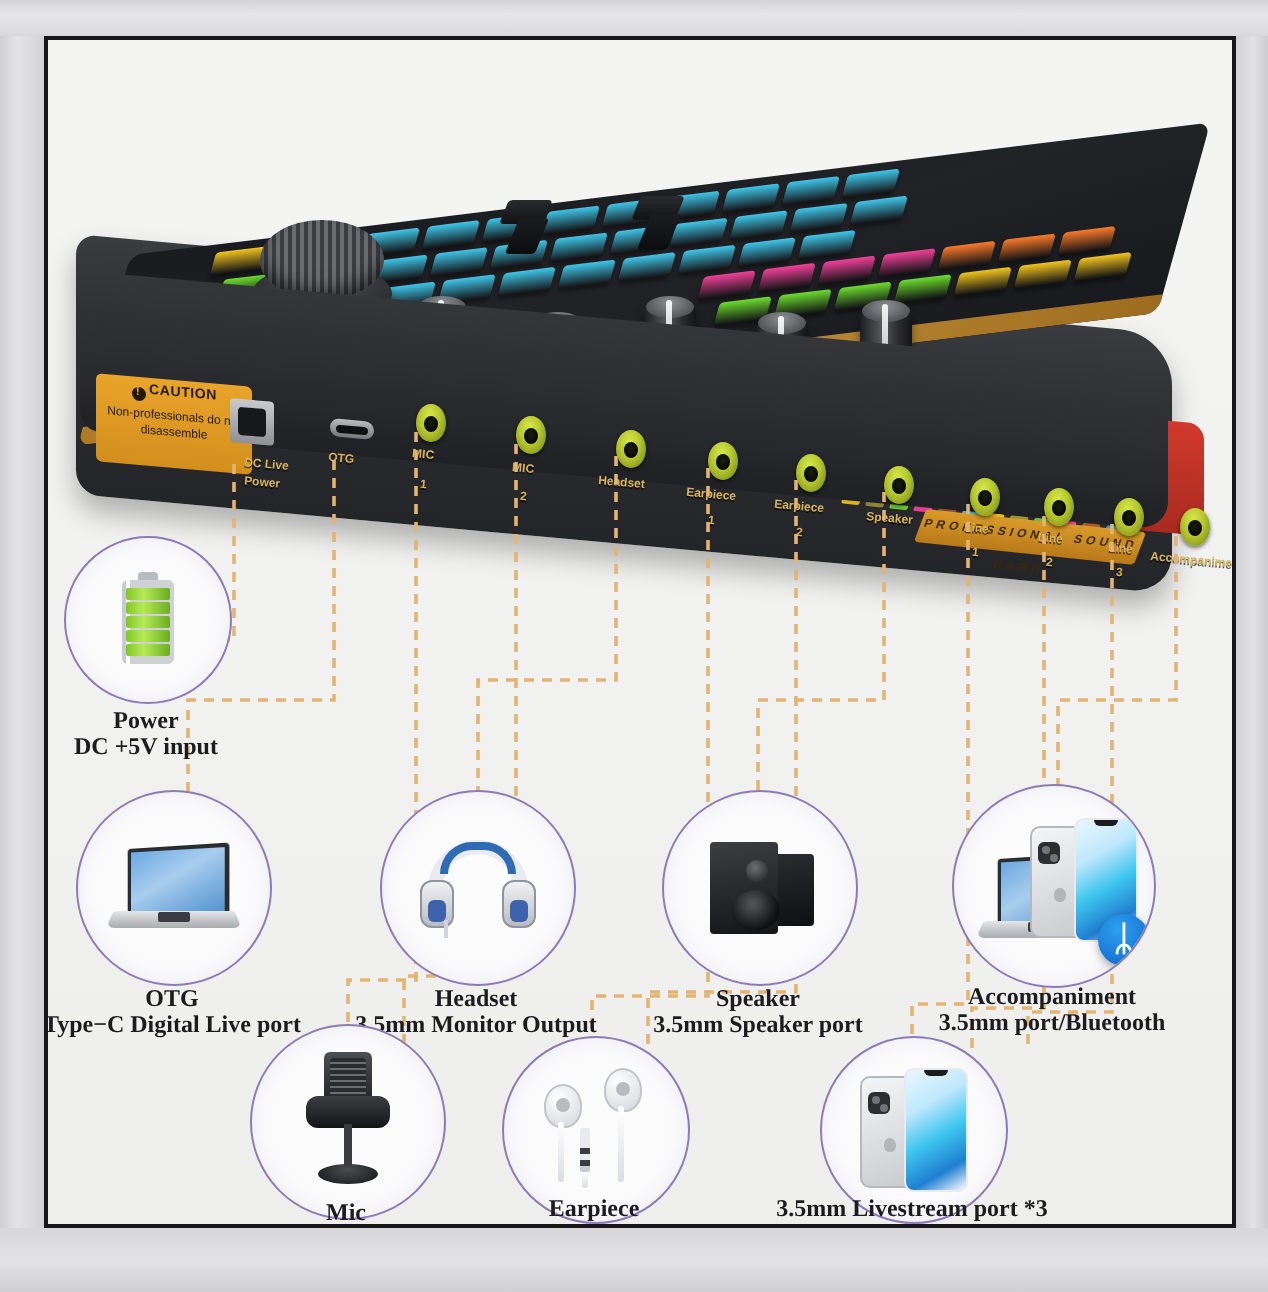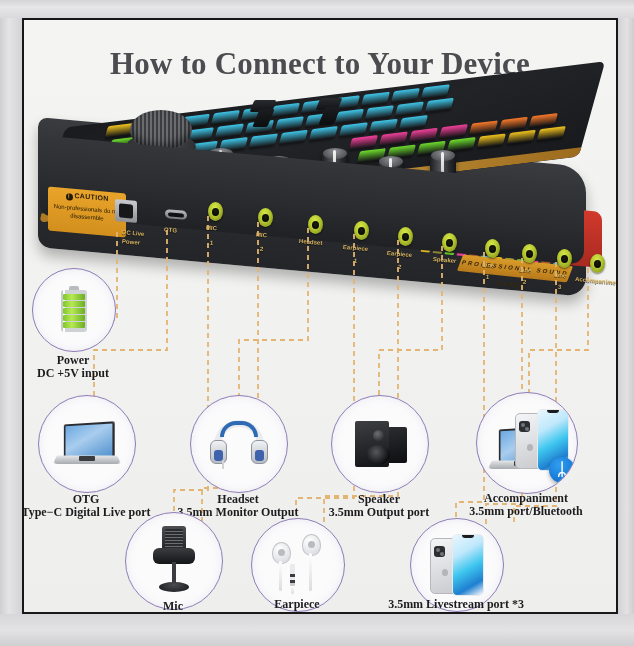--- a/index.html
+++ b/index.html
@@ -306,21 +306,20 @@
 <body>
 
 <div class="edge-left"></div>
 <div class="edge-right"></div>
 <div class="edge-top"></div>
 <div class="edge-bottom"></div>
 
 <div class="page">
   <div class="paper-tex"></div>
 
-  <div class="title">How to Connect to Your Device</div>
 
   <div class="device">
     <div class="dev-body"></div>
     <div class="dev-right-red"></div>
 
     <div class="dev-top">
       <div class="dev-top-gold"></div>
       <div class="padgrid" id="padgrid">
           <div class="pad" style="left: 120px; top: 4px; width: 26px; background: linear-gradient(rgb(63, 198, 232), rgba(0, 0, 0, 0.35));"></div>
           <div class="pad" style="left: 150px; top: 4px; width: 26px; background: linear-gradient(rgb(63, 198, 232), rgba(0, 0, 0, 0.35));"></div>
@@ -624,21 +623,21 @@
       <div class="spk">
         <div class="cab back"></div>
         <div class="cab front">
           <div class="tw"></div>
           <div class="wf"></div>
         </div>
       </div>
     </div>
     <div class="cap" style="left:-62px;top:98px;">
       <span class="l1">Speaker</span>
-      <span class="l2">3.5mm Output port</span>
+      <span class="l2">3.5mm Speaker port</span>
     </div>
   </div>
 
   <div class="bub" style="left:452px;top:372px;">
     <div class="circ" style="width:100px;height:100px;">
       <div class="lap" style="left:42%;top:56%;width:58px;height:42px;">
         <div class="scr"></div>
         <div class="base"></div>
         <div class="tp"></div>
       </div>

